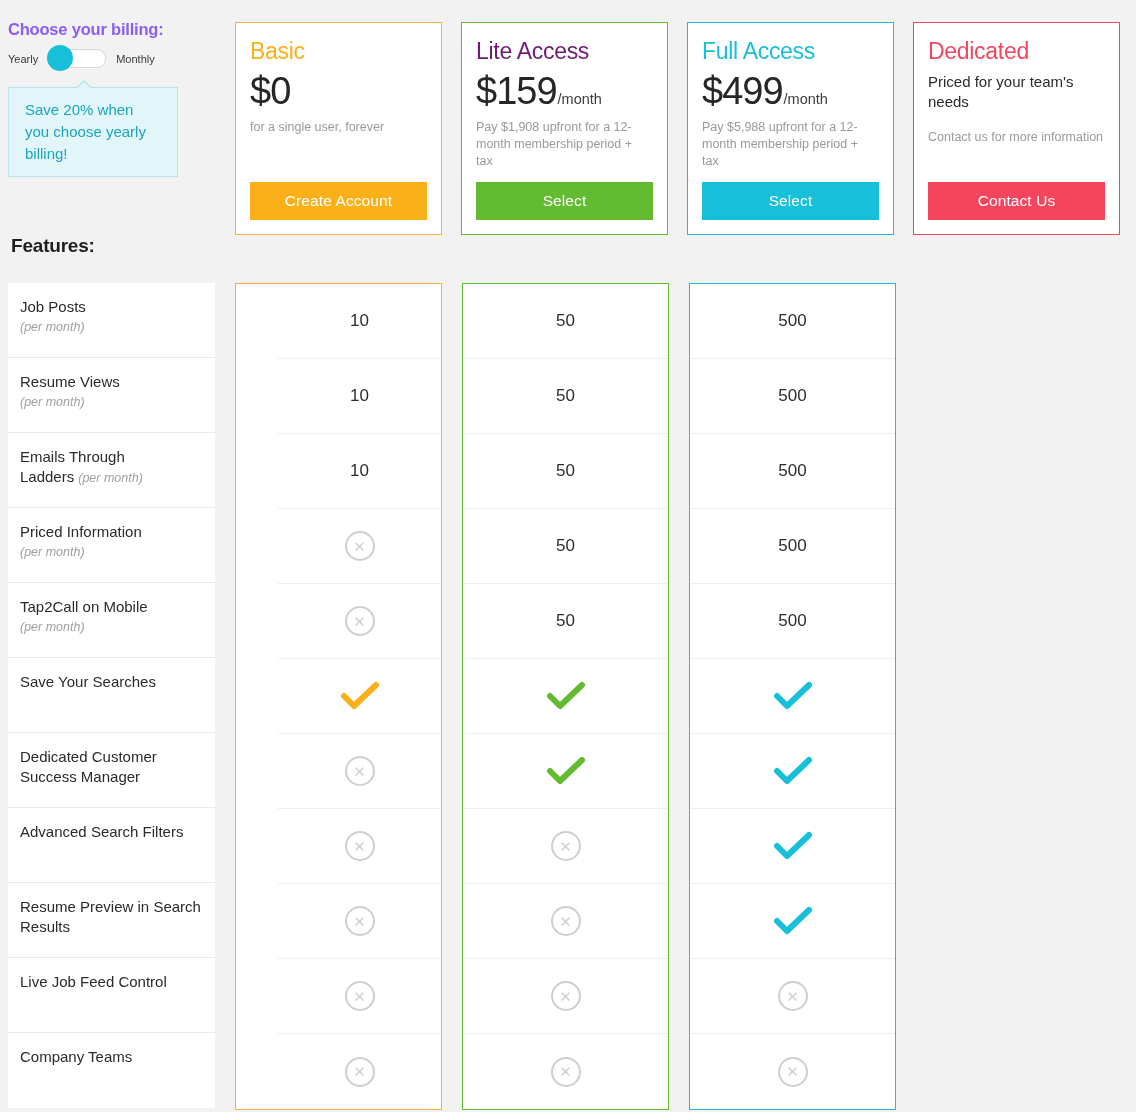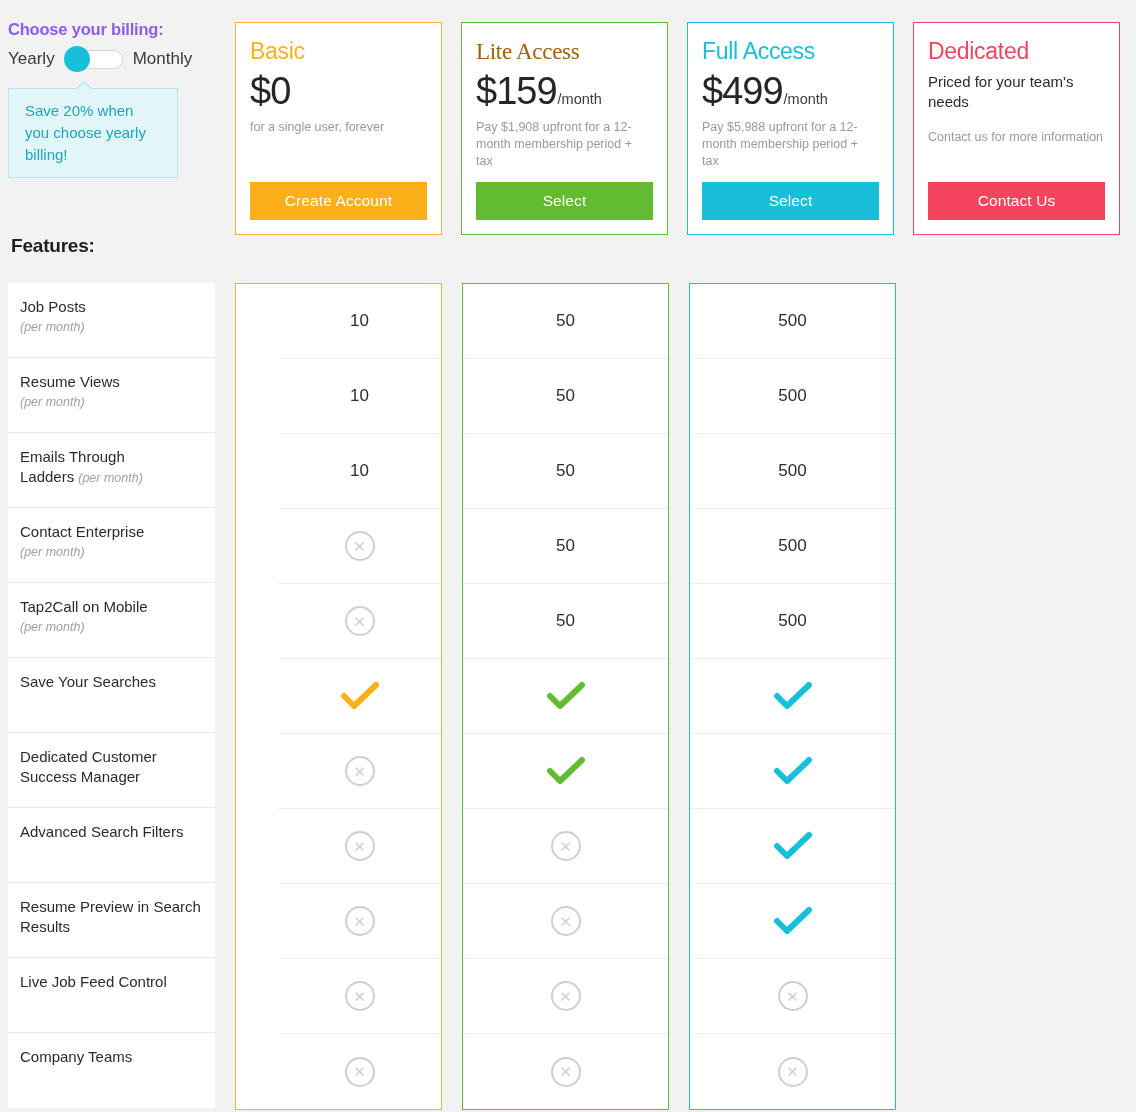--- a/index.html
+++ b/index.html
@@ -27,21 +27,21 @@
     font-size: 16.5px;
     font-weight: bold;
     color: #8b5cf6;
     letter-spacing: -0.2px;
     margin: 0 0 10px 0;
   }
   .toggle-row {
     display: flex;
     align-items: center;
     gap: 10px;
-    font-size: 17px;
+    font-size: 11px;
     color: #3a3a3a;
   }
   .toggle-switch {
     position: relative;
     width: 56px;
     height: 17px;
     border: 1px solid #d6d6d6;
     border-radius: 9px;
     background: #ffffff;
     cursor: pointer;
@@ -258,21 +258,21 @@
 <div id="plan-cards">
     <div class="plan-card" style="border-color: rgb(242, 179, 61);">
       <div class="plan-name" style="color: rgb(249, 176, 25);">Basic</div>
       <div class="plan-price-row">
         <span class="plan-price">$0</span>
       </div>
       <div class="plan-note">for a single user, forever</div>
       <button class="plan-btn" style="background: rgb(249, 176, 25);">Create Account</button>
     </div>
     <div class="plan-card" style="border-color: rgb(99, 187, 50);">
-      <div class="plan-name" style="color: #a16207; font-family: Liberation Serif, serif;">Lite Access</div>
+      <div class="plan-name" style="color: #701a75;">Lite Access</div>
       <div class="plan-price-row">
         <span class="plan-price">$159</span>
         <span class="plan-period">/month</span>
       </div>
       <div class="plan-note">Pay $1,908 upfront for a 12-month membership period + tax</div>
       <button class="plan-btn" style="background: rgb(99, 187, 50);">Select</button>
     </div>
     <div class="plan-card" style="border-color: rgb(23, 192, 216);">
       <div class="plan-name" style="color: rgb(23, 192, 216);">Full Access</div>
       <div class="plan-price-row">
@@ -289,21 +289,21 @@
       <button class="plan-btn" style="background: rgb(244, 69, 95);">Contact Us</button>
     </div>
   </div>
 
 <div id="feature-table">
   <div class="table-inner">
     <div class="label-col">
         <div class="label-cell"><span>Job Posts</span><span class="sub block">(per month)</span></div>
         <div class="label-cell"><span>Resume Views</span><span class="sub block">(per month)</span></div>
         <div class="label-cell"><span>Emails Through Ladders</span><span class="sub inline">(per month)</span></div>
-        <div class="label-cell"><span>Contact Enterprise</span><span class="sub block">(per month)</span></div>
+        <div class="label-cell"><span>Priced Information</span><span class="sub block">(per month)</span></div>
         <div class="label-cell"><span>Tap2Call on Mobile</span><span class="sub block">(per month)</span></div>
         <div class="label-cell"><span>Save Your Searches</span></div>
         <div class="label-cell"><span>Dedicated Customer Success Manager</span></div>
         <div class="label-cell"><span>Advanced Search Filters</span></div>
         <div class="label-cell"><span>Resume Preview in Search Results</span></div>
         <div class="label-cell"><span>Live Job Feed Control</span></div>
         <div class="label-cell"><span>Company Teams</span></div>
       </div>
   <div class="value-col" style="left: 235px; border-color: rgb(242, 179, 61); padding-left: 42px;">
         <div class="value-cell">

